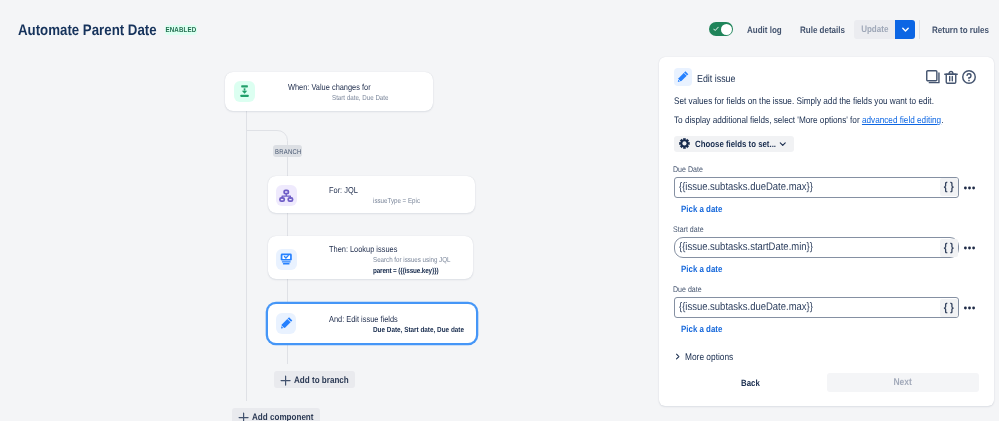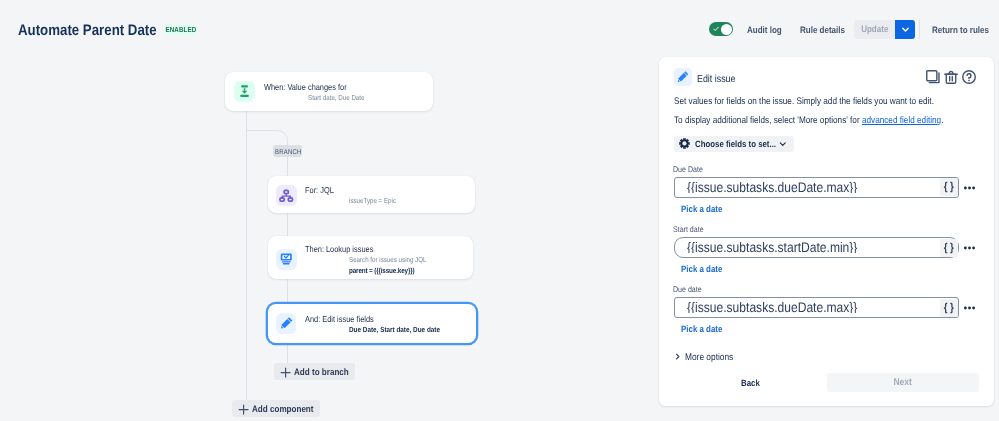--- a/index.html
+++ b/index.html
@@ -38,38 +38,38 @@
              background:#0c66e4;border-radius:0 3px 3px 0;
              display:flex;align-items:center;justify-content:center;}
   .hdr-sep{position:absolute;left:919px;top:20px;width:1px;height:19px;background:#dfe1e6;}
 
   
   .conn{position:absolute;background:#dfe1e6;}
   .branch-curve{position:absolute;left:246px;top:130px;width:42px;height:26px;}
 
   .card{position:absolute;background:#fff;border-radius:8px;
         box-shadow:0 1px 2px rgba(9,30,66,0.09),0 0 1px rgba(9,30,66,0.15);
-        display:flex;align-items:center;box-sizing:border-box;}
+        display:flex;align-items:center;box-sizing:border-box;gap:24px;}
   .card .cicon{width:20.5px;height:20.5px;border-radius:6px;flex:none;
                display:flex;align-items:center;justify-content:center;}
   .card .ctext{margin-left:9px;position:relative;top:1px;}
   .card .ctitle{font-size:8.6px;color:#1d2b4b;line-height:10px;font-weight:normal;}
   .card .csub{font-size:7.2px;color:#7a869a;line-height:10px;margin-top:1px;padding-left:44px;}
   .card .csub b{color:#172b4d;font-weight:bold;font-size:7.4px;}
   .card.selected{box-shadow:0 0 0 2.3px #4596f7;}
 
   .branch-badge{position:absolute;left:273.3px;top:145px;height:11.6px;
                 background:#dcdfe4;color:#44546f;font-size:6.85px;width:29.2px;
                 letter-spacing:0.3px;border-radius:3px;box-sizing:border-box;overflow:hidden;
                 display:flex;align-items:center;justify-content:center;line-height:11.6px;
                 padding-top:4.6px;}
 
   .addbtn{position:absolute;height:16.5px;background:#e9eaee;border-radius:3px;
           display:flex;align-items:center;padding:0 6.1px;box-sizing:border-box;
-          font-size:9.4px;font-weight:bold;color:#2c3a55;line-height:19.5px;overflow:hidden;}
+          font-size:9.4px;font-weight:bold;color:#2c3a55;line-height:19.5px;overflow:hidden;margin-top:8px;}
   .addbtn .plus{width:11.2px;height:11.2px;margin-right:3.3px;margin-left:-0.2px;flex:none;position:relative;top:0.9px;}
 
   
   .panel{position:absolute;left:659.3px;top:57.1px;width:334.3px;height:349.4px;
          background:#fff;border-radius:6px;box-sizing:border-box;
          box-shadow:0 1px 2px rgba(9,30,66,0.09),0 0 1px rgba(9,30,66,0.15);}
   .p-iconbox{position:absolute;left:14.5px;top:10.5px;width:18px;height:18px;
              border-radius:4px;background:#e9f2ff;
              display:flex;align-items:center;justify-content:center;}
   .p-title{position:absolute;left:37.7px;top:17.9px;font-size:10.3px;font-weight:normal;
@@ -82,21 +82,21 @@
             border-radius:3px;display:flex;align-items:center;padding:0 5.8px;
             font-size:9.1px;font-weight:bold;color:#172b4d;line-height:16.5px;
             box-sizing:border-box;overflow:hidden;}
   .p-choose .gear{width:10.9px;height:10.9px;margin-right:4.6px;margin-left:-0.4px;flex:none;}
   .p-choose .dc{width:7.5px;height:7.5px;margin-left:-9.8px;flex:none;}
 
   .f-label{position:absolute;left:13.8px;font-size:8.2px;color:#44546f;line-height:10px;}
   .f-input{position:absolute;left:14.6px;width:285.2px;height:20.7px;background:#fff;
            border:1px solid #8590a2;border-radius:3px;box-sizing:border-box;
            display:flex;align-items:center;}
-  .f-input .val{margin-left:12px;font-size:14px;color:#2c3e5d;line-height:11px;flex:1;overflow:hidden;}
+  .f-input .val{margin-left:4px;font-size:11px;color:#2c3e5d;line-height:11px;flex:1;overflow:hidden;}
   .f-input .brace{width:18.6px;height:18px;background:#f1f2f4;flex:none;border-radius:2px;margin-right:-0.1px;
                   display:flex;align-items:center;justify-content:center;
                   font-size:11.3px;color:#33425e;font-weight:bold;letter-spacing:-0.2px;}
   .f-dots{position:absolute;left:304.8px;width:11px;height:14px;}
   .f-pick{position:absolute;left:22.2px;font-size:9.2px;font-weight:bold;color:#1668DB;line-height:11px;}
 
   .p-more{position:absolute;left:16.9px;top:294.8px;display:flex;align-items:center;
           font-size:9.7px;color:#172b4d;line-height:12px;}
   .p-more .ch{width:5.6px;height:7.2px;margin-right:4.1px;margin-left:-1px;flex:none;position:relative;top:-0.9px;}
   .p-back{position:absolute;left:81.9px;top:320.5px;font-size:9.1px;font-weight:bold;

